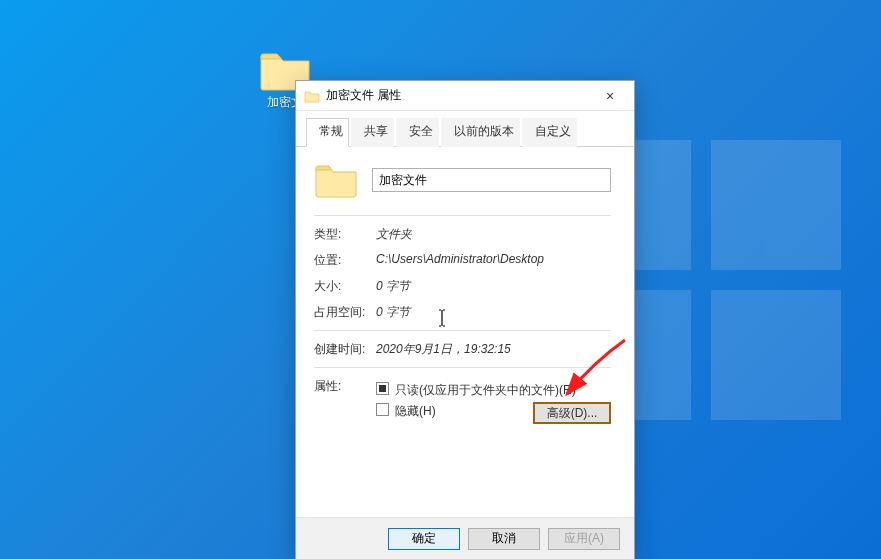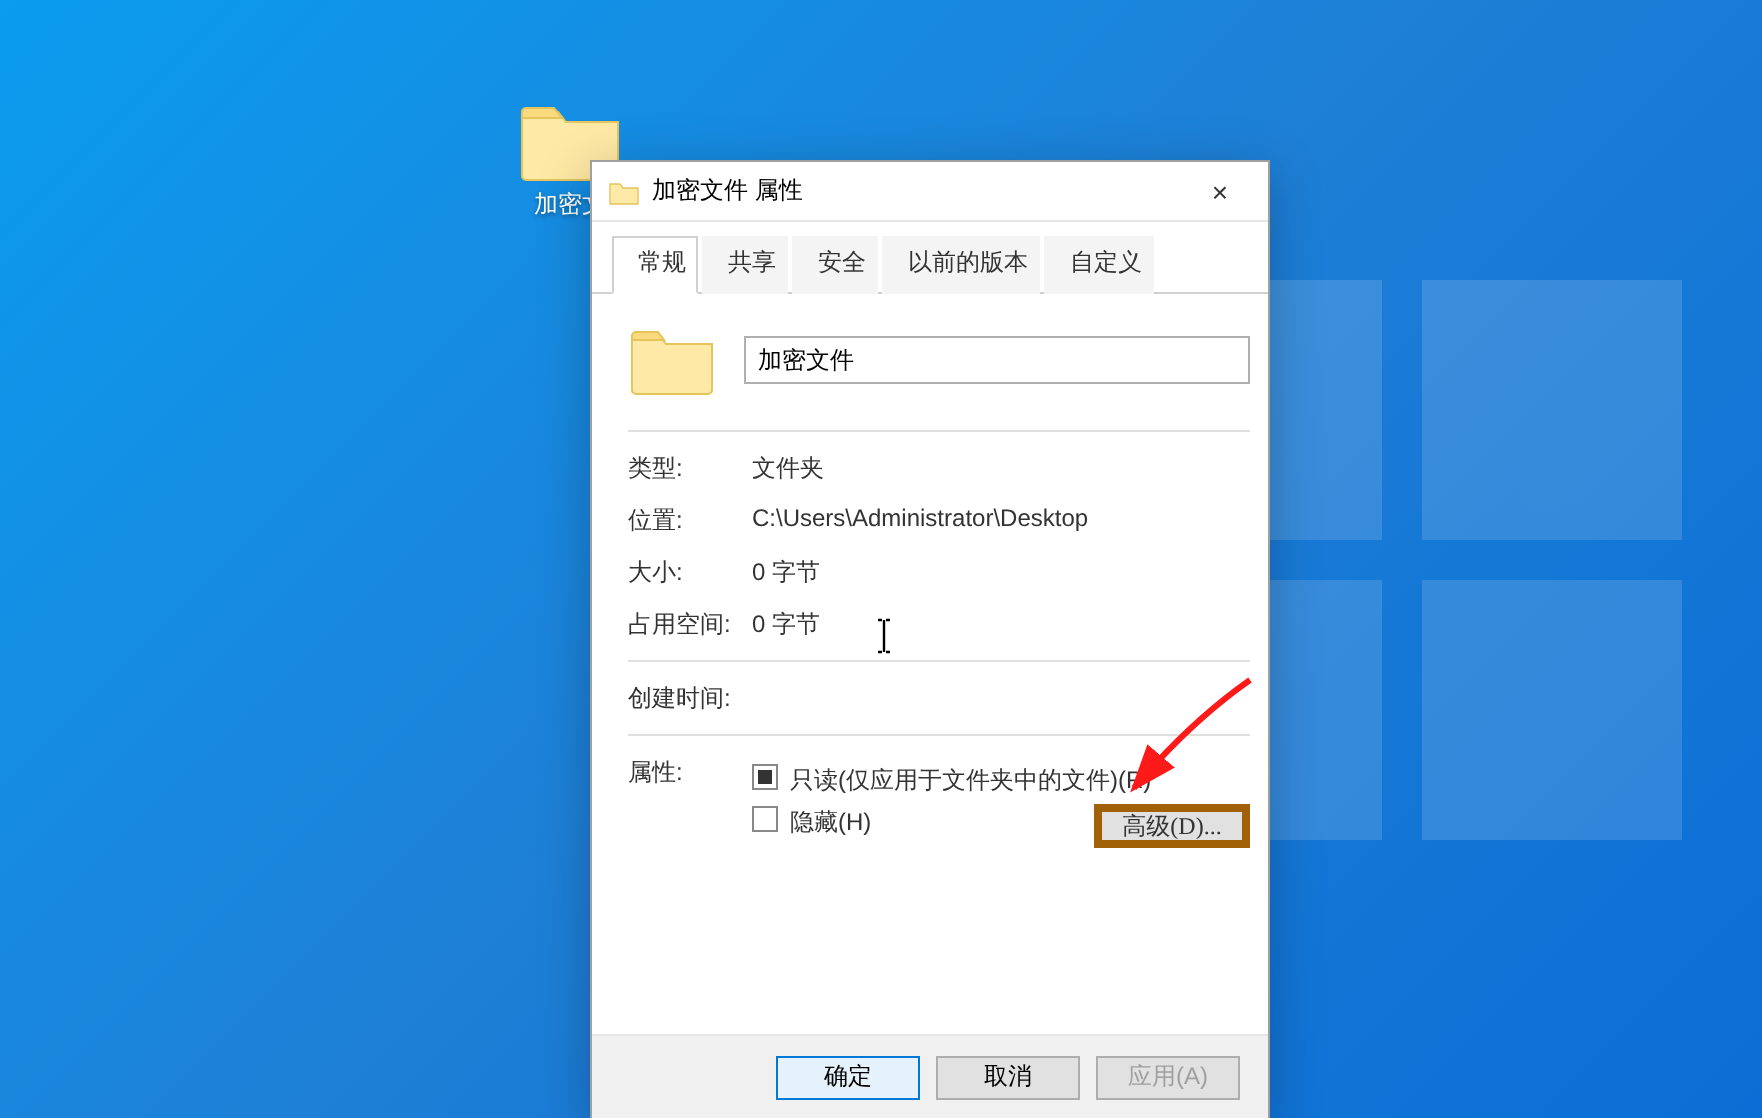--- a/index.html
+++ b/index.html
@@ -45,44 +45,44 @@
       gap: 2px; font-size: 12px;
     }
     .tab {
       padding: 4px 5px 6px 12px; border: 1px solid transparent; border-bottom: none;
       position: relative; top: 1px; background:#f4f4f4; color:#333;
     }
     .tab.active {
       background:#fff; border-color:#d0d0d0; border-bottom:1px solid #fff;
     }
 
-    .content { flex:1; padding: 14px 9px 10px 18px; font-size: 12px; color:#333; overflow:hidden; }
+    .content { flex:1; padding: 14px 23px 10px 18px; font-size: 12px; color:#333; overflow:hidden; }
 
     .name-row { display:flex; align-items:center; gap: 14px; margin-bottom: 16px; }
     .folder-svg-med { width:44px; height:38px; flex-shrink:0; }
     .name-input {
       flex:1; height: 24px; border:1px solid #b0b0b0; padding: 0 6px; font-size:12px;
     }
 
     .divider { border: none; border-top: 1px solid #e0e0e0; margin: 6px 0 10px 0; }
 
     .prop-row { display:flex; margin: 9px 0; }
     .prop-label { width: 62px; color:#333; }
-    .prop-val { flex:1; color:#333; }
+    .prop-val { flex:1; color:#333;font-style:italic; }
 
     .attr-block { display:flex; }
     .attr-left { width:62px; }
     .attr-right { flex:1; }
     .chk-row { display:flex; align-items:flex-start; margin: 4px 0; }
     .chk { width:13px; height:13px; border:1px solid #888; margin-right:6px; display:inline-flex; align-items:center; justify-content:center; background:#fff; }
     .chk.filled::after { content:""; width:7px; height:7px; background:#333; }
     .adv-btn-row { display:flex; justify-content:flex-end; margin-top:-22px; position:relative; }
     .adv-btn {
-      width: 78px; height: 22px; background:#e1e1e1; border:4px solid #a16207;
-      font-size:12px; display:flex; align-items:center; justify-content:center;font-family:Liberation Serif, serif;
+      width: 78px; height: 22px; background:#e1e1e1; border:2px solid #a16207;
+      font-size:12px; display:flex; align-items:center; justify-content:center;
     }
 
     .arrow {
       position:absolute; pointer-events:none;
     }
 
     .footer {
       height: 42px; border-top:1px solid #e5e5e5; background:#f0f0f0;
       display:flex; align-items:center; justify-content:flex-end; gap:8px; padding: 0 14px;
     }
@@ -154,20 +154,21 @@
     </div>
     <div class="prop-row">
       <div class="prop-label">占用空间:</div>
       <div class="prop-val">0 字节</div>
     </div>
 
     <hr class="divider">
 
     <div class="prop-row">
       <div class="prop-label">创建时间:</div>
+      <div class="prop-val">2020年9月1日，19:32:15</div>
     </div>
 
     <hr class="divider">
 
     <div class="attr-block">
       <div class="attr-left">属性:</div>
       <div class="attr-right">
         <div class="chk-row">
           <span class="chk filled"></span>
           <span>只读(仅应用于文件夹中的文件)(R)</span>

